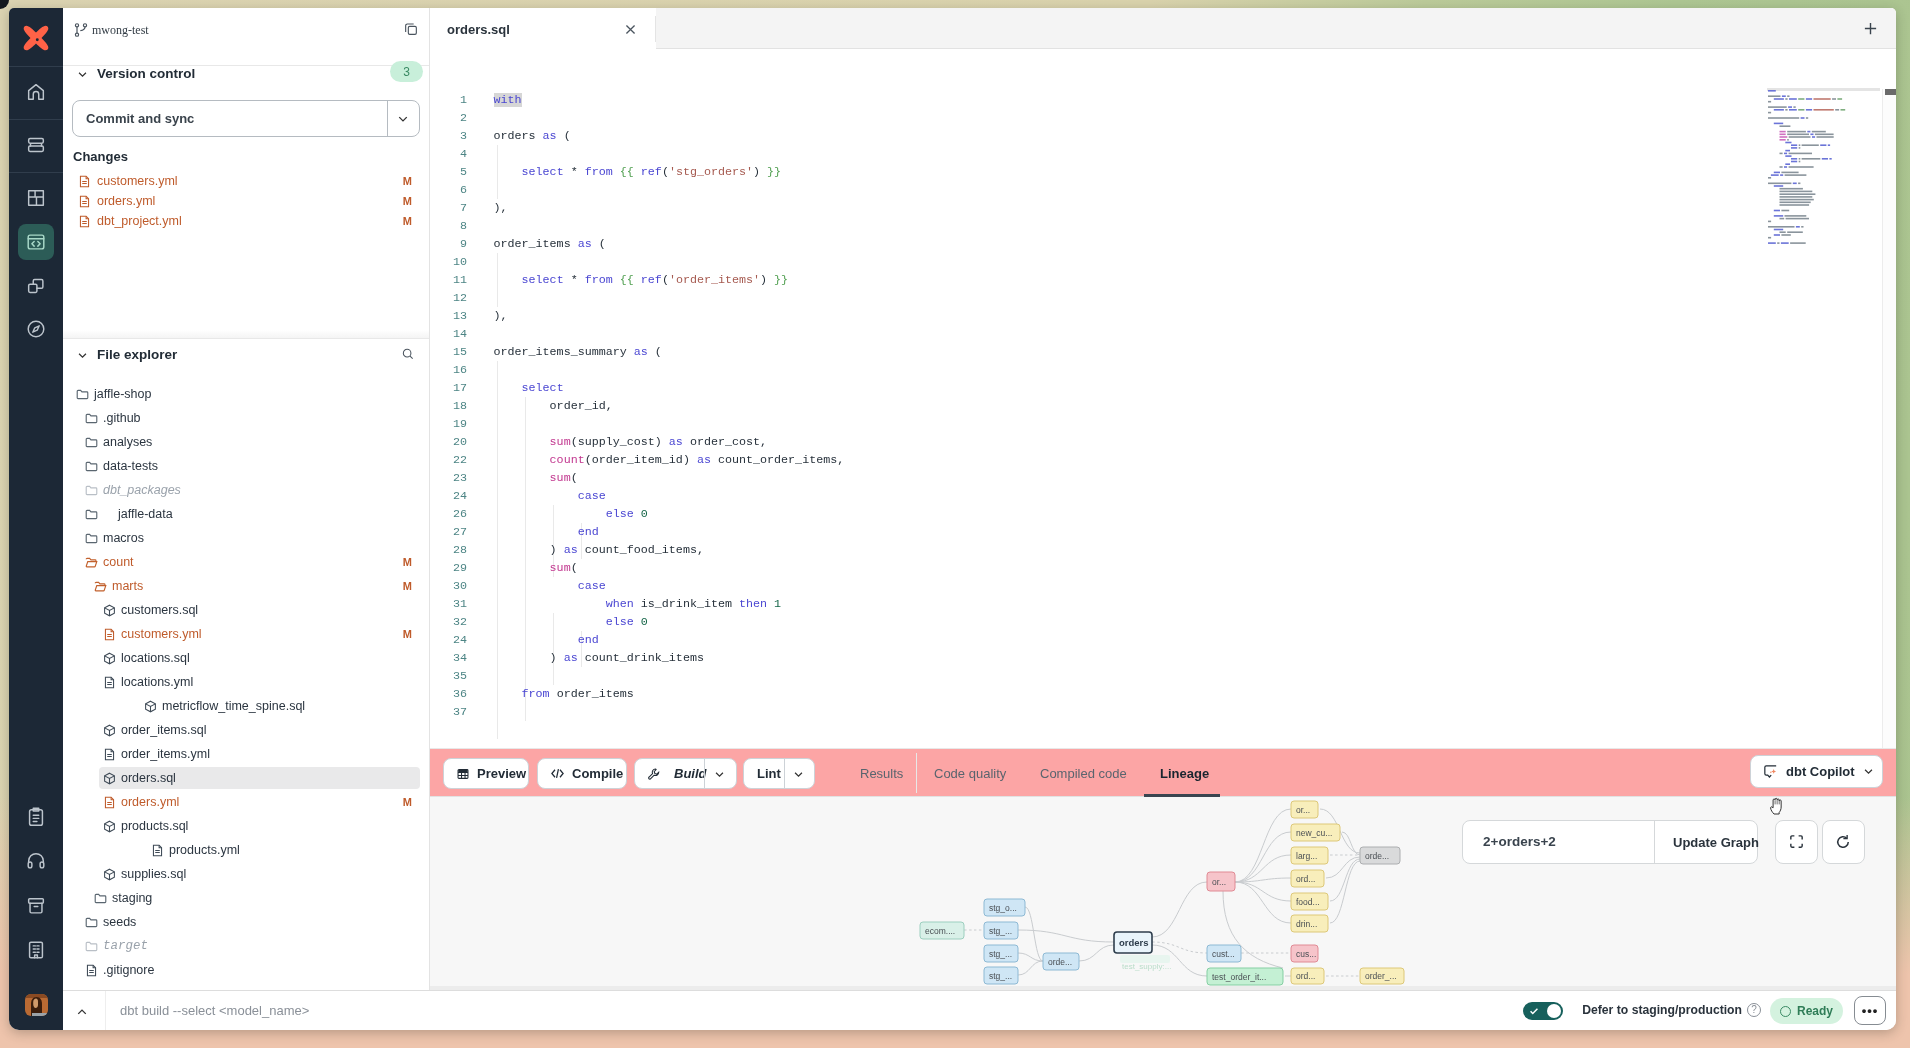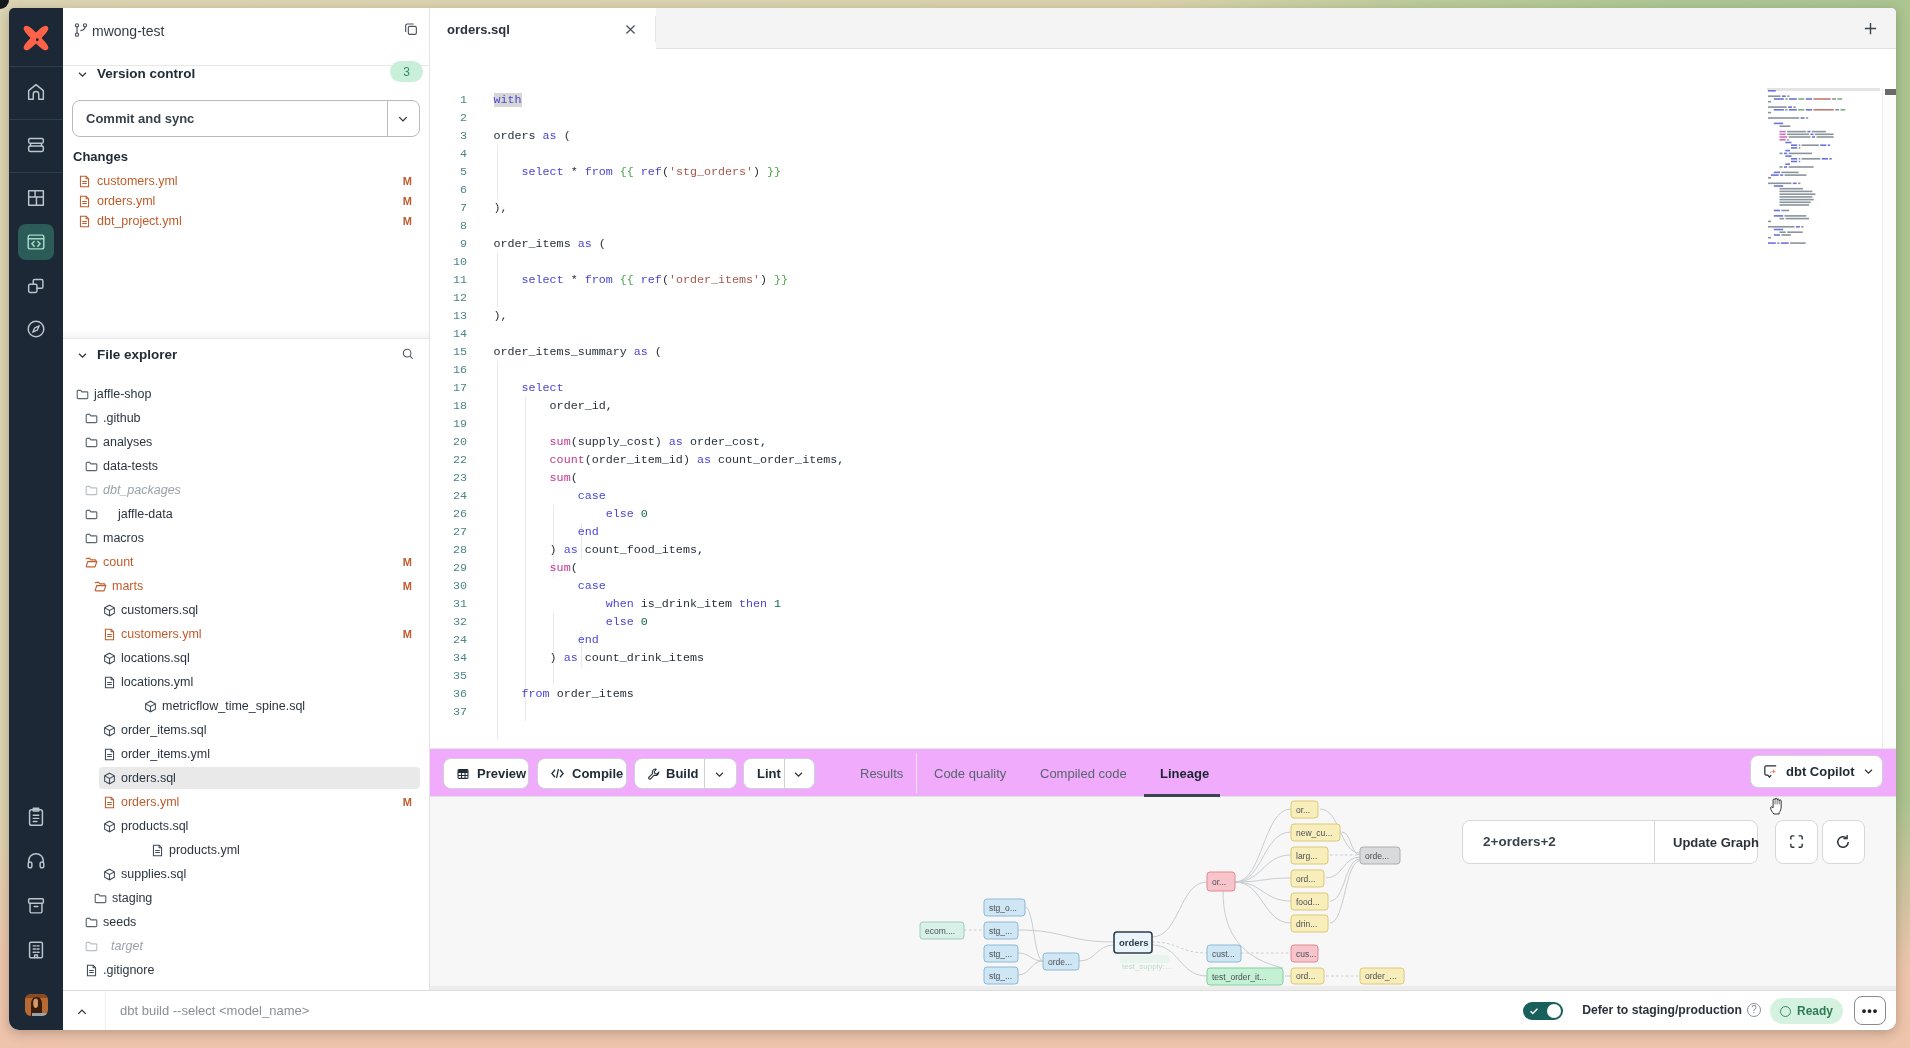--- a/index.html
+++ b/index.html
@@ -33,21 +33,21 @@
 .crumb { position:absolute; left:0; top:41px; right:0; height:40px; background:#fff; border-bottom:1px solid #ececec; }
 .editor { position:absolute; left:0; top:83px; right:14px; height:657px; background:#fff; overflow:hidden; }
 .cl { position:relative; height:18px; white-space:pre; font-family:"Liberation Mono", monospace; font-size:11.7px; line-height:18px; }
 .ln { position:absolute; left:0; width:37px; text-align:right; color:#4d8585; }
 .cc { position:absolute; left:63.5px; color:#27313b; }
 .scroll { position:absolute; right:0; top:81px; width:14px; height:659px; background:#fcfcfc; border-left:1px solid #ececec; }
 .thumb { position:absolute; left:1.5px; top:0px; width:11px; height:6px; background:#6a6a6a; }
 .mini { position:absolute; right:14px; top:81px; width:115px; height:659px; background:#fff; }
 
 
-.tb { position:absolute; left:0; top:740px; right:0; height:49px; background:#f0abfc; border-top:1px solid #e8e8e8; border-bottom:1px solid #e2e2e2; }
+.tb { position:absolute; left:0; top:740px; right:0; height:49px; background:#fca5a5; border-top:1px solid #e8e8e8; border-bottom:1px solid #e2e2e2; }
 .btn { position:absolute; top:9px; height:31px; border:1px solid #cdd2d7; border-radius:8px; background:#fff; display:flex; align-items:center; font-size:13px; font-weight:700; color:#222c36; }
 .ttab { position:absolute; top:0; height:48px; display:flex; align-items:center; font-size:13px; color:#5a646e; }
 
 
 .lin { position:absolute; left:0; top:789px; right:0; height:189px; background:#f7f7f7; }
 .gstrip { position:absolute; left:0; top:978px; right:0; height:4px; background:#ececec; }
 
 
 .bb { position:absolute; left:54px; right:0; bottom:0; height:40px; background:#fff; border-top:1px solid #ddd; }
 </style></head>
@@ -148,21 +148,21 @@
   </div>
 
   <div class="lp">
     <div class="lp-top">
       <svg width="16" height="16" viewBox="0 0 24 24" fill="none" stroke="#4a545e" stroke-width="1.8" style="position:absolute;left:10px;top:14px;">
           <circle cx="6" cy="5" r="2.4"></circle>
           <circle cx="6" cy="19" r="2.4"></circle>
           <circle cx="18" cy="5" r="2.4"></circle>
           <path d="M6 7.4 v9.2 M18 7.4 c0 4-4 5-7 5.6"></path>
         </svg>
-      <span style="position:absolute;left:29px;top:15px;font-size:14px;color:#333d46;">mwong-test</span>
+      <span style="position:absolute;left:29px;top:15px;font-size:12px;color:#333d46;font-family:Liberation Serif, serif;">mwong-test</span>
       <svg width="16" height="16" viewBox="0 0 24 24" fill="none" stroke="#4a545e" stroke-width="1.7" style="position:absolute;right:10px;top:13px;">
           <rect x="8" y="8" width="12" height="12" rx="2"></rect>
           <path d="M16 4.5 H6.5 A2.5 2.5 0 0 0 4 7 v9.5"></path>
         </svg>
     </div>
 
     <svg width="11" height="11" viewBox="0 0 16 16" fill="none" stroke="#333" stroke-width="1.8" style="position:absolute;left:14px;top:61px;">
         <path d="M3 5.5 8 10.5 13 5.5"></path>
       </svg>
     <span class="sechead" style="position:absolute;left:34px;top:58px;">Version control</span>
@@ -428,21 +428,21 @@
           </svg>
         </span>
         <span style="position:relative;margin-left:5px;color:#2b3540;">seeds</span>
       </div>
 <div class="frow" style="top:926px;">
         <span style="position:relative;margin-left:22px;display:inline-flex;align-items:center;">
           <svg width="13" height="13" viewBox="0 0 16 16" fill="none" stroke="#b9bfc6" stroke-width="1.4">
             <path d="M1.5 4 a1 1 0 0 1 1-1 h3.2 l1.6 1.8 h6.2 a1 1 0 0 1 1 1 V12 a1 1 0 0 1-1 1 h-11 a1 1 0 0 1-1-1 Z"></path>
           </svg>
         </span>
-        <span style="position:relative;margin-left:13px;color:#9aa2ab;font-style:italic;">target</span>
+        <span style="position:relative;margin-left:5px;color:#9aa2ab;font-style:italic;font-family:Liberation Mono, monospace;">target</span>
       </div>
 <div class="frow" style="top:950px;">
         <span style="position:relative;margin-left:22px;display:inline-flex;align-items:center;">
           <svg width="13" height="13" viewBox="0 0 16 16" fill="none" stroke="#3e4a56" stroke-width="1.3">
             <path d="M3 1.5 h7 l3 3 V14.5 H3 Z"></path>
             <path d="M10 1.5 V4.5 H13"></path>
             <path d="M5.2 8h5.6 M5.2 10.5h5.6"></path>
           </svg>
         </span>
         <span style="position:relative;margin-left:5px;color:#2b3540;">.gitignore</span>
@@ -634,21 +634,21 @@
       <div class="btn" style="left:107px;width:90px;">
           <svg width="15" height="13" viewBox="0 0 24 20" fill="none" stroke="#222c36" stroke-width="2" style="margin-left:12px;">
             <path d="M8 4 3 10l5 6 M16 4l5 6-5 6 M13.5 3 10.5 17"></path>
           </svg>
           <span style="margin-left:7px;">Compile</span>
         </div>
       <div class="btn" style="left:204px;width:103px;">
           <svg width="14" height="14" viewBox="0 0 24 24" fill="none" stroke="#222c36" stroke-width="1.8" style="margin-left:12px;">
             <path d="M14.5 3.5a5.5 5.5 0 0 0-5 7.8 L3.6 17.2 a2 2 0 1 0 2.8 2.8 L12.3 14 a5.5 5.5 0 0 0 7.8-5 l-3.3 3.3-3.3-1.2-1.2-3.3 3.4-3.4a5.4 5.4 0 0 0-1.2-.9Z"></path>
           </svg>
-          <span style="margin-left:5px;">Build</span>
+          <span style="margin-left:13px;font-style:italic;">Build</span>
         <div style="position:absolute;left:69px;top:0;width:1px;height:100%;background:#cdd2d7;"></div>
         <svg width="11" height="11" viewBox="0 0 16 16" fill="none" stroke="#333" stroke-width="1.8" style="position:absolute;right:11px;top:10px;">
             <path d="M3 5.5 8 10.5 13 5.5"></path>
           </svg>
         </div>
       <div class="btn" style="left:313px;width:72px;">
           <span style="margin-left:13px;">Lint</span>
         <div style="position:absolute;left:40px;top:0;width:1px;height:100%;background:#cdd2d7;"></div>
         <svg width="11" height="11" viewBox="0 0 16 16" fill="none" stroke="#333" stroke-width="1.8" style="position:absolute;right:10px;top:10px;">
             <path d="M3 5.5 8 10.5 13 5.5"></path>

